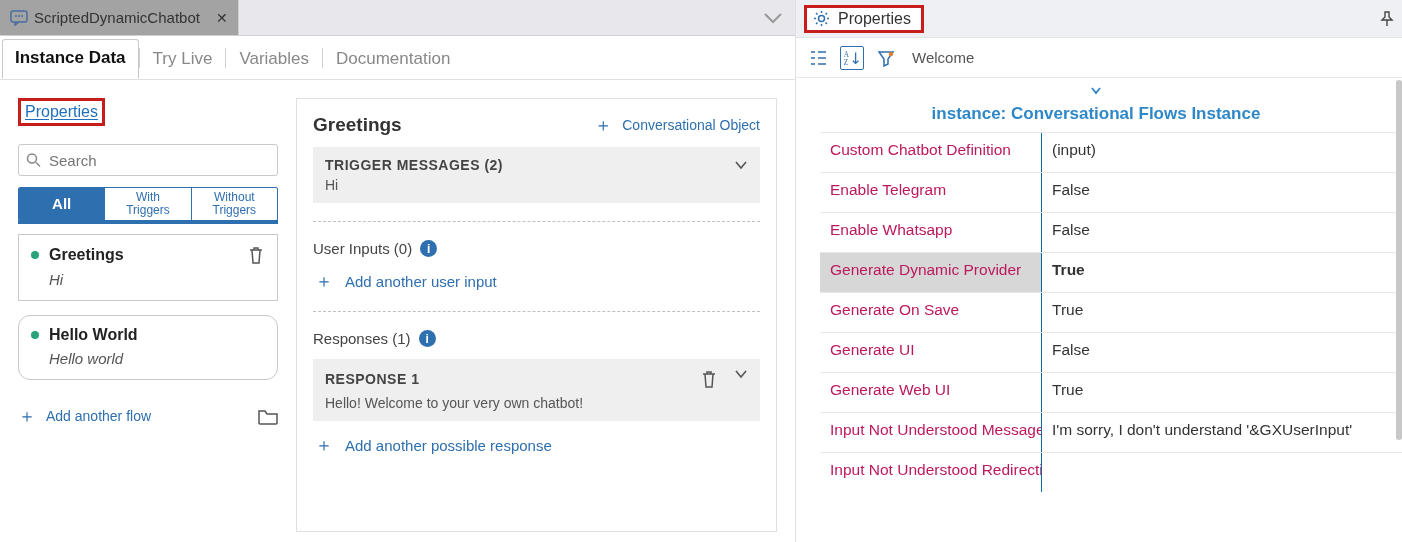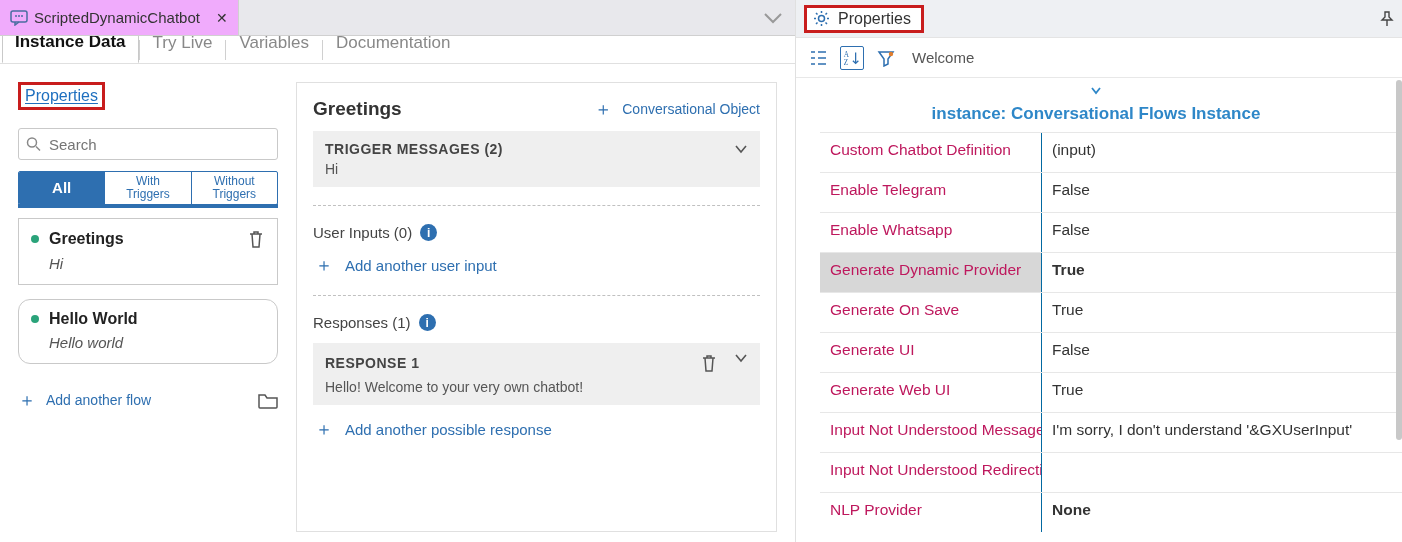--- a/index.html
+++ b/index.html
@@ -9,26 +9,26 @@
     color: #333;
     background: #fff;
     width: 1402px;
     height: 542px;
     overflow: hidden;
     display: flex;
   }
   
   .left-pane { width: 796px; height: 100%; display: flex; flex-direction: column; border-right: 1px solid #e0e0e0; }
   .tab-bar { height: 36px; background: #e8e8ec; display: flex; align-items: stretch; border-bottom: 1px solid #d0d0d0; position: relative; }
-  .tab { display: flex; align-items: center; gap: 6px; padding: 0 10px; background: #f0abfc; border-right: 1px solid #d0d0d0; font-size: 15px; }
+  .tab { display: flex; align-items: center; gap: 6px; padding: 0 10px; background: #a3a3a3; border-right: 1px solid #d0d0d0; font-size: 15px; }
   .tab .chat-icon { color: #4a6ea0; }
   .tab-close { margin-left: 10px; font-size: 14px; color: #333; cursor: pointer; }
   .tab-chevron { margin-left: auto; align-self: center; padding-right: 12px; color: #888; }
 
-  .subtab-bar { height: 28px; display: flex; align-items: flex-end; border-bottom: 1px solid #e0e0e0; padding-left: 2px; gap: 0; }
+  .subtab-bar { height: 44px; display: flex; align-items: flex-end; border-bottom: 1px solid #e0e0e0; padding-left: 2px; gap: 0; }
   .subtab { padding: 8px 12px 10px; font-size: 17px; color: #888; border: 1px solid transparent; border-bottom: none; cursor: pointer; }
   .subtab.active { color: #111; font-weight: 700; border: 1px solid #c9c9c9; border-bottom: 1px solid #fff; background: #fff; border-radius: 3px 3px 0 0; }
   .subtab-divider { width:1px; height:20px; background:#d0d0d0; align-self:center; }
 
   .content-row { flex:1; display:flex; gap:18px; padding: 18px 18px 10px 18px; overflow:auto;}
   
   .sidecol { width: 260px; display:flex; flex-direction:column; gap:10px;}
   .props-link-box { border:3px solid #c81d1d; padding:2px 4px; width:max-content; margin-bottom:8px;}
   .props-link { color:#1e6fbf; font-size:16px; text-decoration:underline; text-underline-offset:2px;}
   .search-wrap { position:relative;}
@@ -333,19 +333,15 @@
           <div class="prop-val">True</div>
         </div>
         <div class="prop-row">
           <div class="prop-name">Input Not Understood Messages</div>
           <div class="prop-val">I'm sorry, I don't understand '&amp;GXUserInput'</div>
         </div>
         <div class="prop-row">
           <div class="prop-name">Input Not Understood Redirection</div>
           <div class="prop-val"></div>
         </div>
-        <div class="prop-row bold">
-          <div class="prop-name">NLP Provider</div>
-          <div class="prop-val">None</div>
-        </div>
       </div>
   </div>
 </div>
 
 </body></html>

